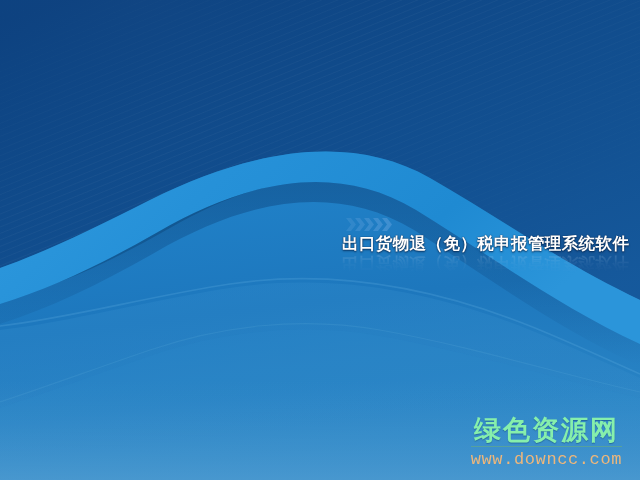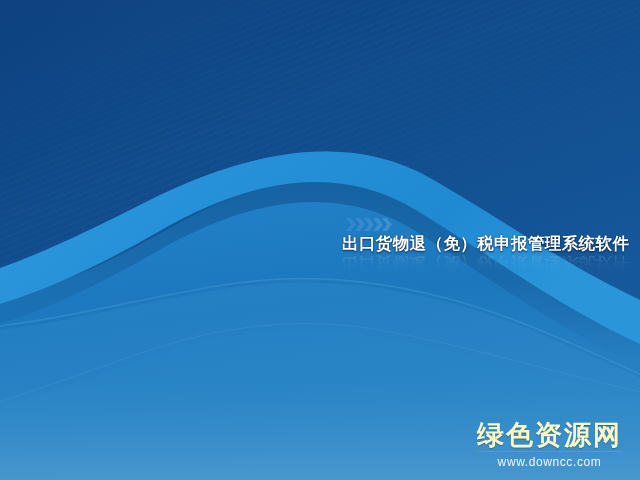--- a/index.html
+++ b/index.html
@@ -64,35 +64,35 @@
   #watermark{
     position:absolute;
     right:18px;
     bottom:12px;
     text-align:center;
     line-height:1;
   }
   #wm-cn{
     font-size:27px;
     font-weight:bold;
-    color:#fef9c3;
+    color:#86efac;
     letter-spacing:2px;
     text-shadow:0 1px 1px rgba(0,40,80,.35);
   }
   #wm-rule{
     height:1px;
     background:rgba(110,175,120,.55);
     margin:3px 0 4px 0;
   }
   #wm-url{
-    font-size:12px;
-    color:#ffffff;
+    font-size:17px;
+    color:#fdba74;
     opacity:.92;
     letter-spacing:.6px;
-    font-family:Liberation Sans, sans-serif;
+    font-family:Liberation Mono, monospace;
   }
 </style>
 </head>
 <body>
 
 <div id="stage">
 
   <div class="layer">
     <svg viewBox="0 0 640 480" preserveAspectRatio="none" xmlns="http://www.w3.org/2000/svg">
       <defs>

